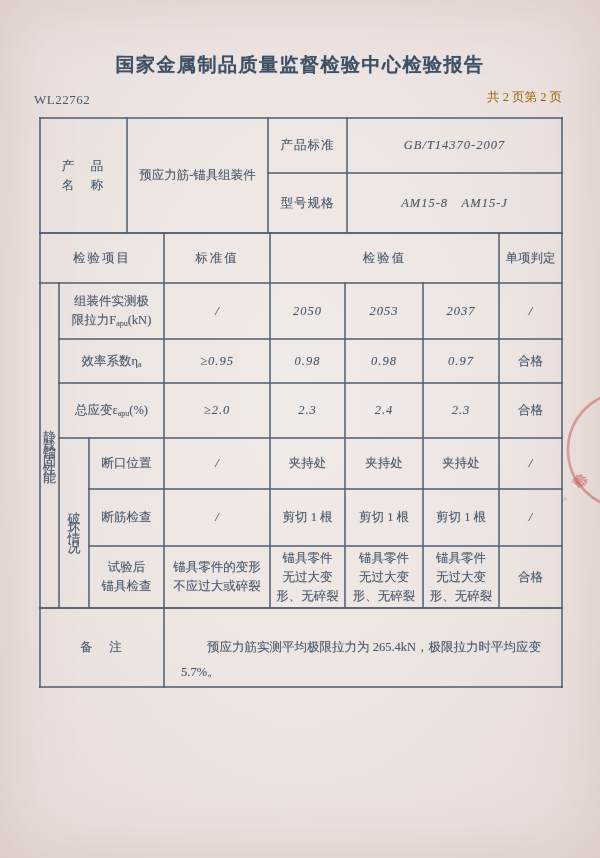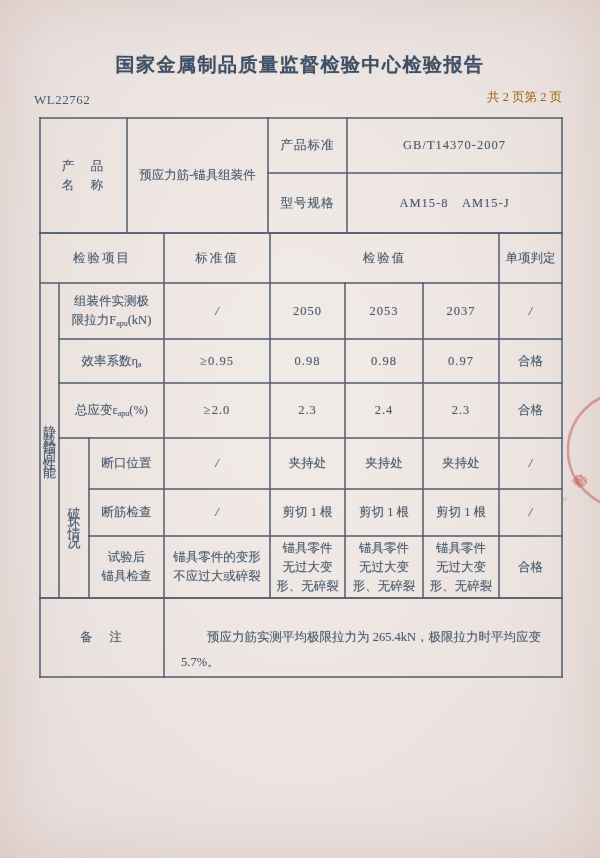--- a/index.html
+++ b/index.html
@@ -36,21 +36,21 @@
   }
   table.tbl + table.tbl { margin-top: -2px; border-radius: 21px; }
   .tbl td {
     border: 2px solid rgba(84,98,114,0.78);
     text-align: center; vertical-align: middle;
     font-size: 12.5px; color: #4b5c70;
     text-shadow: 0 0 1px rgba(72,90,110,0.35);
     overflow: hidden; padding: 2px;
   }
   .hdr { font-size: 13px; letter-spacing: 2px; color: #46566a; }
-  .num { letter-spacing: 1px; }
+  .num { letter-spacing: 1px; font-style: italic; }
   .slash { font-style: italic; font-size: 12px; }
   .vcell span.vtxt {
     writing-mode: vertical-lr; text-orientation: upright;
     display: inline-block; line-height: 1;
   }
   .vmain { letter-spacing: 8px; font-size: 13px; }
   .vsub  { letter-spacing: 10px; font-size: 13px; }
   .small3 { font-size: 11.5px; line-height: 1.45; }
   sub.sym { font-size: 8px; vertical-align: -2px; letter-spacing: 0; }
   .remarkcell { vertical-align: top; text-align: left; margin-left: 47px; }
@@ -152,21 +152,21 @@
       <td rowspan="3" class="vcell">
         <span class="vtxt vsub">破坏情况</span>
       </td>
       <td>断口位置</td>
       <td class="slash">/</td>
       <td>夹持处</td>
       <td>夹持处</td>
       <td>夹持处</td>
       <td class="slash">/</td>
     </tr>
-    <tr style="height:47px">
+    <tr style="height:57px">
       <td>断筋检查</td>
       <td class="slash">/</td>
       <td>剪切 1 根</td>
       <td>剪切 1 根</td>
       <td>剪切 1 根</td>
       <td class="slash">/</td>
     </tr>
     <tr style="height:52px">
       <td>
         <span class="line">试验后</span>

